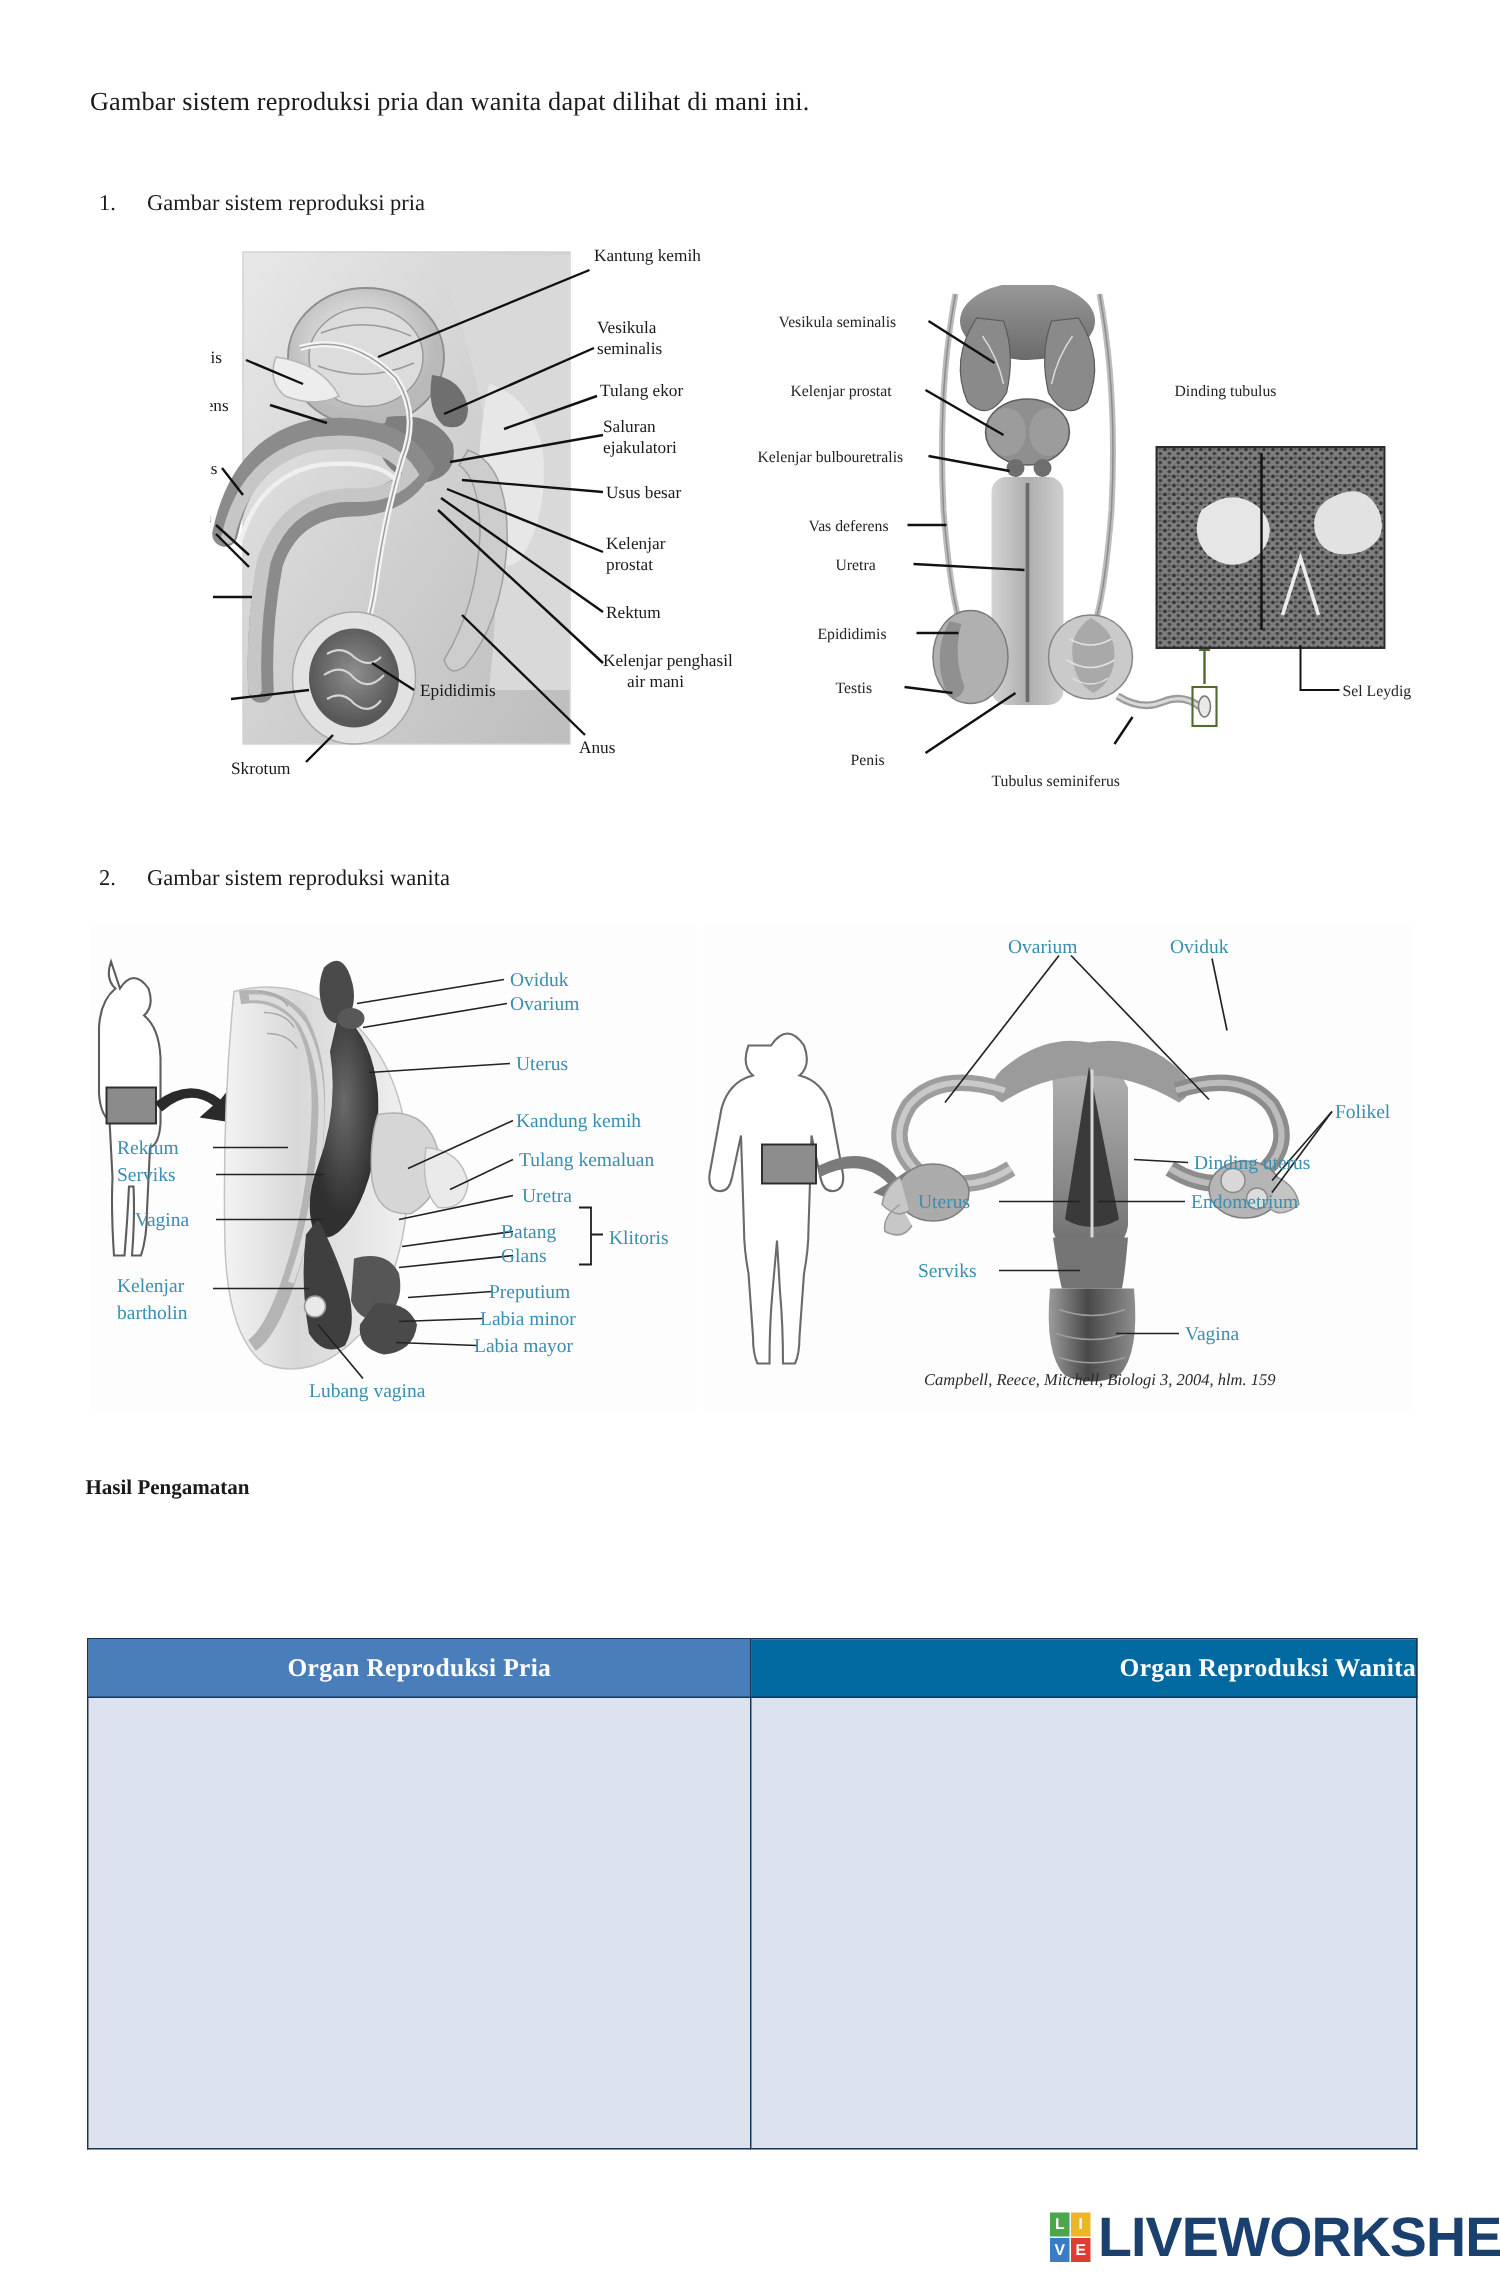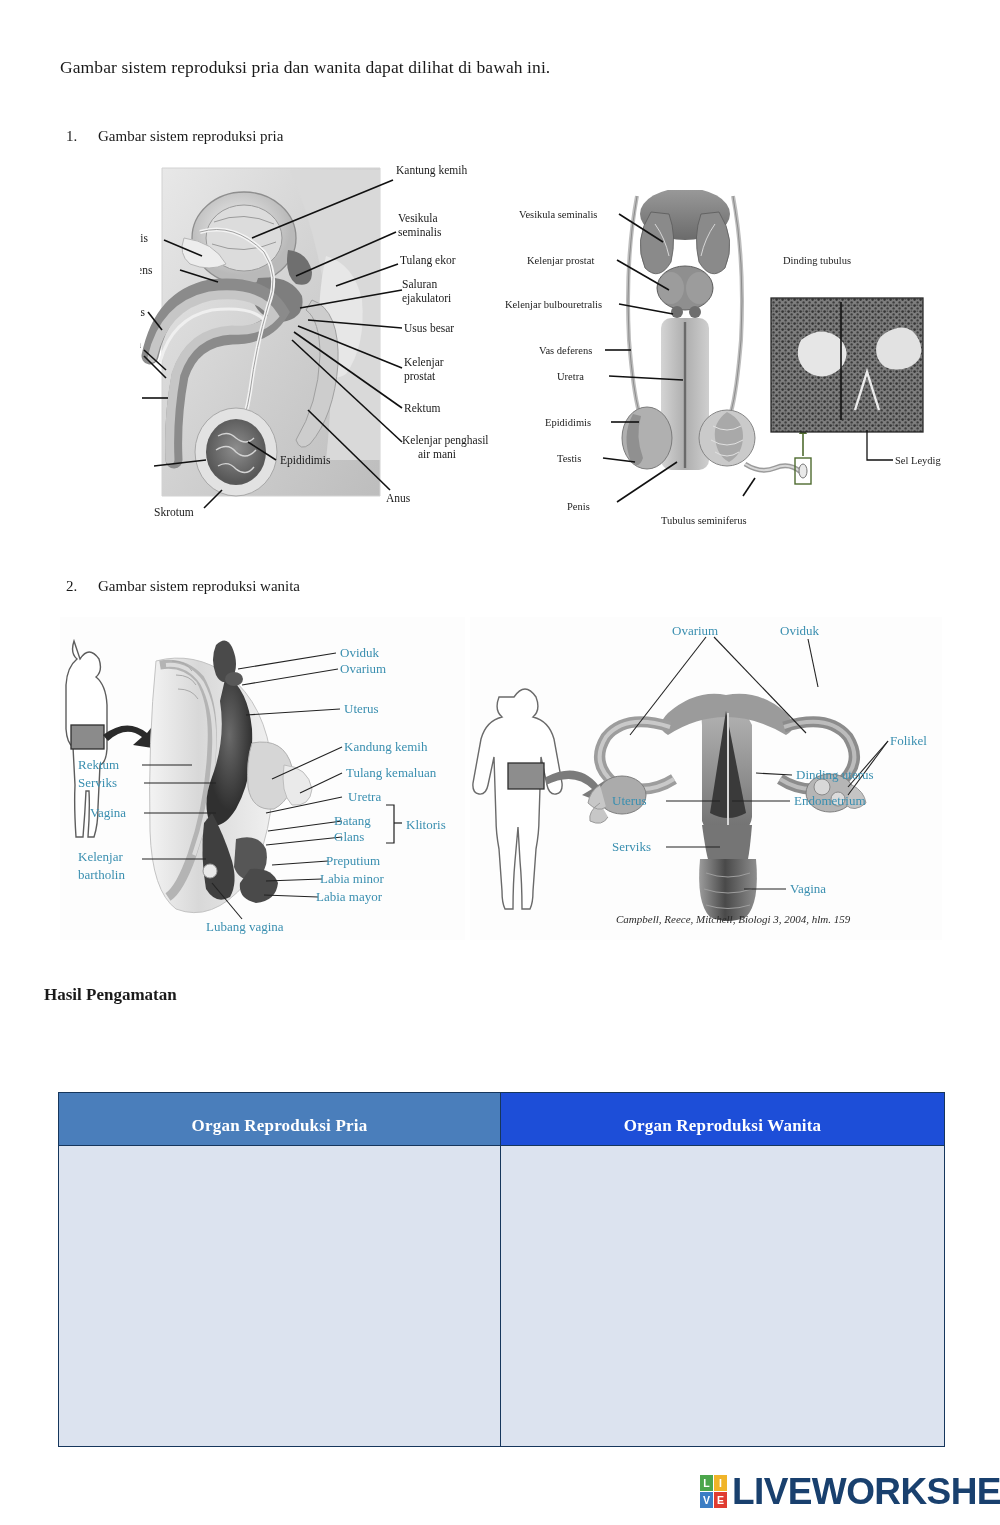--- a/index.html
+++ b/index.html
@@ -36,23 +36,23 @@
     position: absolute;
     font-size: 15px;
     white-space: nowrap;
   }
   .list-item .num { display: inline-block; width: 32px; }
   .li-1 { left: 66px; top: 128px; }
   .li-2 { left: 66px; top: 578px; }
 
   .section-head {
     position: absolute;
-    left: 44px;
+    left: 57px;
     top: 985px;
-    font-size: 17px;
+    font-size: 14px;
     font-weight: bold;
   }
 
   .para {
     position: absolute;
     left: 60px;
     top: 1026px;
     width: 884px;
     font-size: 17.5px;
     line-height: 1.56;
@@ -90,21 +90,21 @@
   }
   .tbl th, .tbl td {
     border: 1.6px solid #16365c;
   }
   .tbl th {
     background: #4a7ebb;
     color: #ffffff;
     font-size: 17px;
     font-weight: bold;
     height: 30px;
-    padding: 18px 0 4px;
+    padding: 4px 0 4px;
     text-align: center;
     letter-spacing: .2px;
   }
   .tbl td {
     background: #dce3ef;
     height: 298px;
     vertical-align: top;
   }
   .col-a { width: 441px; }
   .col-b { width: 443px; }
@@ -141,21 +141,21 @@
     color: #19406e;
     letter-spacing: -0.6px;
     line-height: 1;
   }
 </style>
 </head>
 <body>
 
 <div class="page">
 
-  <div class="intro-line">Gambar sistem reproduksi pria dan wanita dapat dilihat di bawah ini.</div>
+  <div class="intro-line">Gambar sistem reproduksi pria dan wanita dapat dilihat di mani ini.</div>
 
   <div class="list-item li-1">
     <span class="num">1.</span><span>Gambar sistem reproduksi pria</span>
   </div>
 
   <div class="fig" id="fig-male-left">
     <svg width="360" height="370" viewBox="0 0 360 370" xmlns="http://www.w3.org/2000/svg">
       <defs>
         <linearGradient id="mg1" x1="0" y1="0" x2="1" y2="1">
           <stop offset="0%" stop-color="#e8e8e8"></stop>
@@ -488,21 +488,21 @@
       <text class="lbl-cred" x="146" y="306">Campbell, Reece, Mitchell, Biologi 3, 2004, hlm. 159</text>
     </svg>
   </div>
 
   <div class="section-head">Hasil Pengamatan</div>
 
   <table class="tbl">
     <thead>
       <tr>
         <th class="col-a" style="background: rgb(74, 126, 187); border-color: rgb(22, 54, 92);">Organ Reproduksi Pria</th>
-        <th class="col-b" style="background: #1d4ed8; border-color: rgb(22, 54, 92);">Organ Reproduksi Wanita</th>
+        <th class="col-b" style="background: #0369a1; border-color: rgb(22, 54, 92); text-align: right;">Organ Reproduksi Wanita</th>
       </tr>
     </thead>
     <tbody>
       <tr>
         <td style="background: rgb(220, 227, 239); border-color: rgb(22, 54, 92);"></td>
         <td style="background: rgb(220, 227, 239); border-color: rgb(22, 54, 92);"></td>
       </tr>
     </tbody>
   </table>
 

